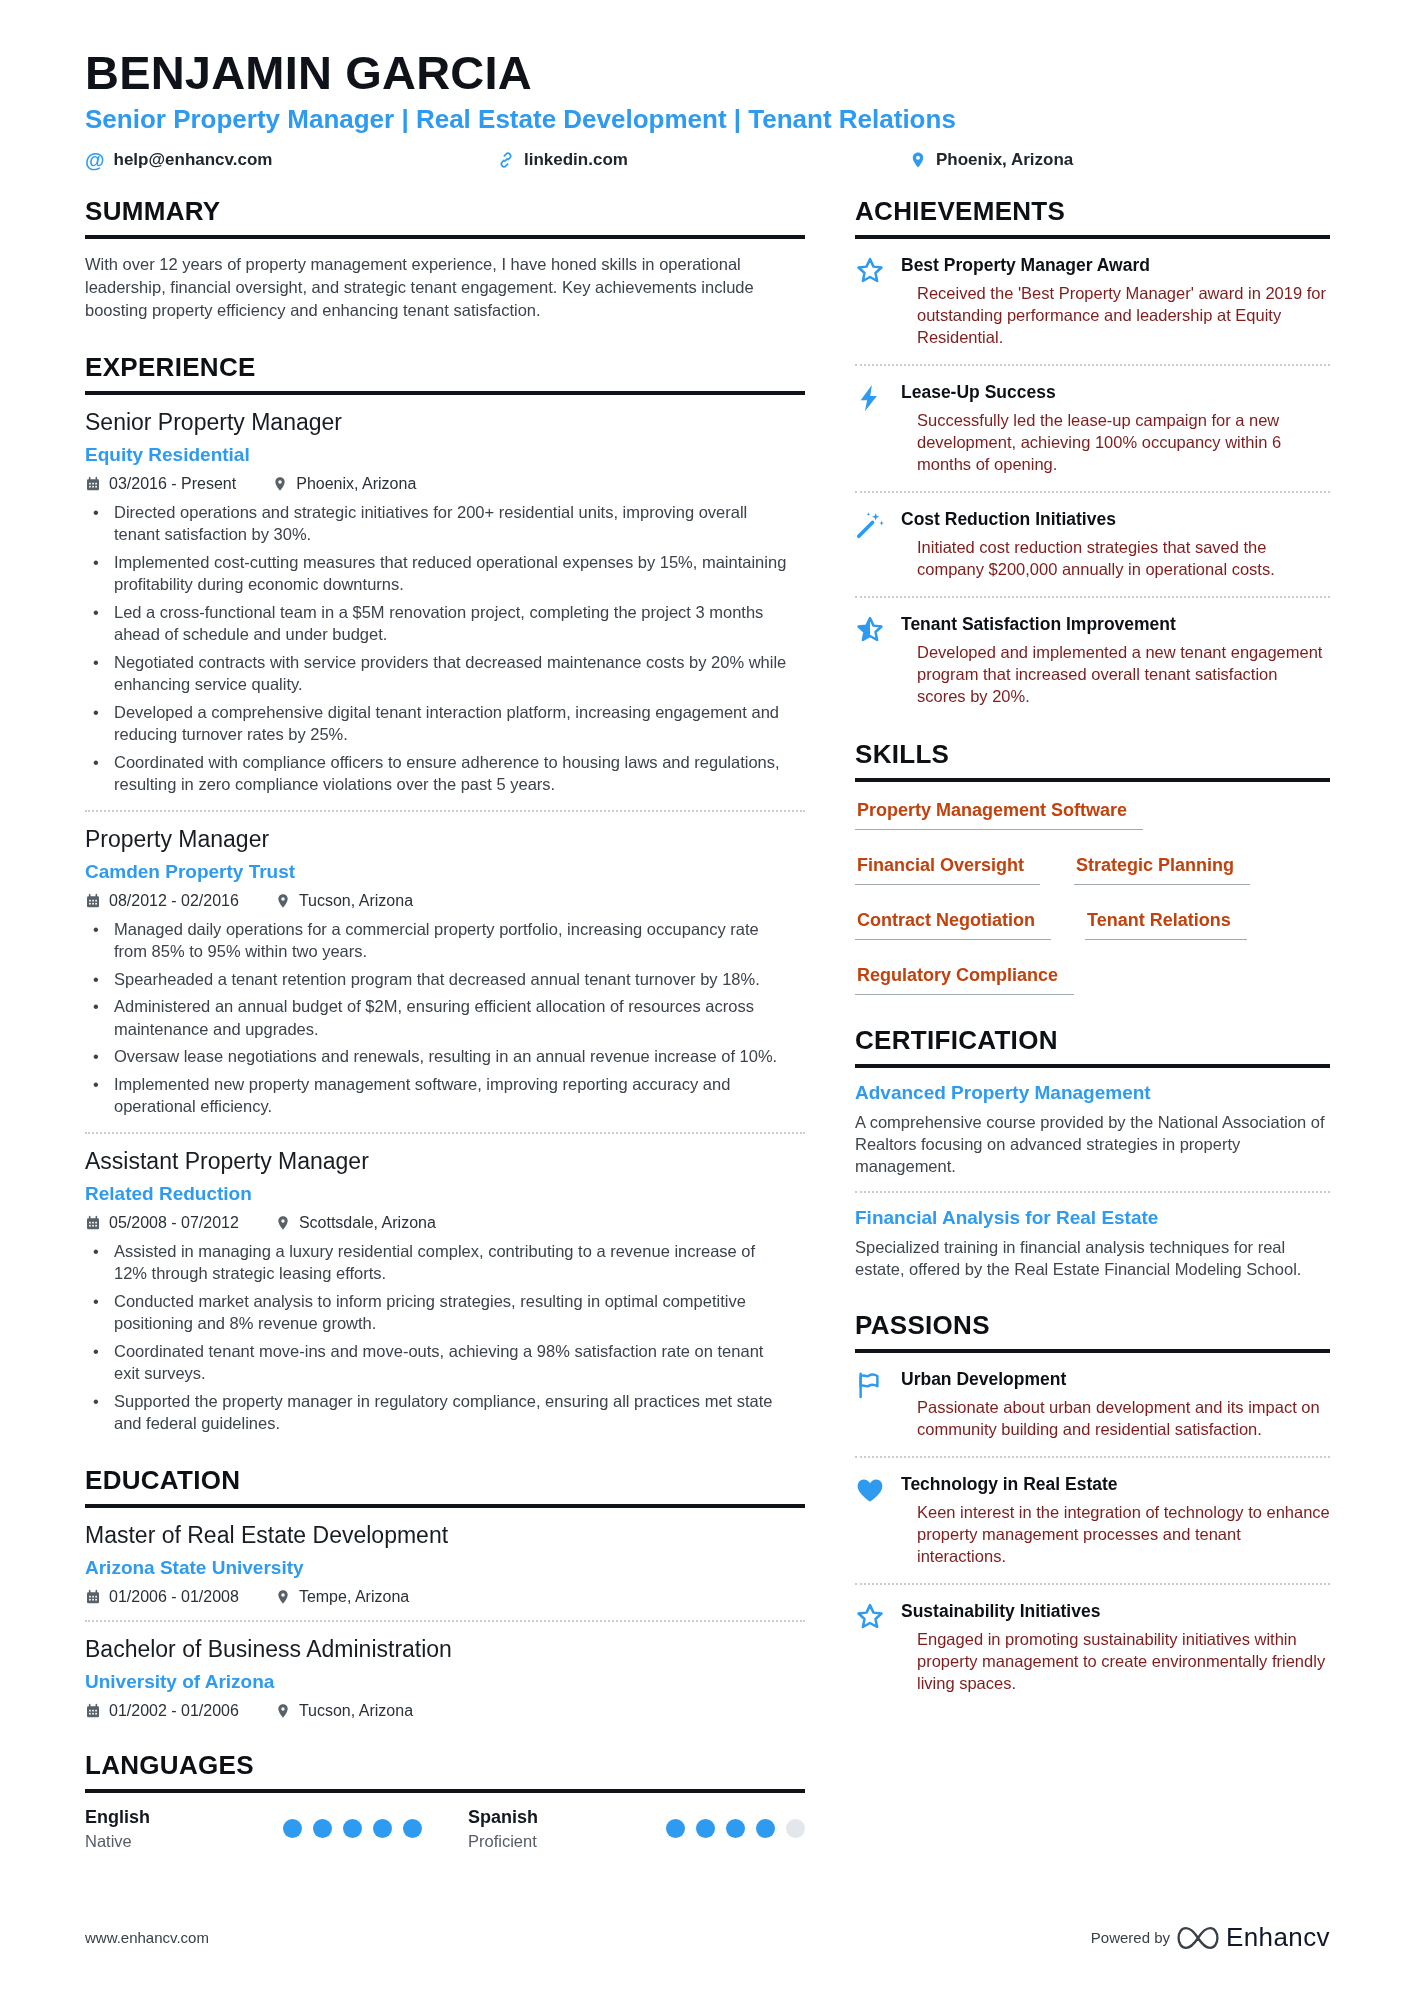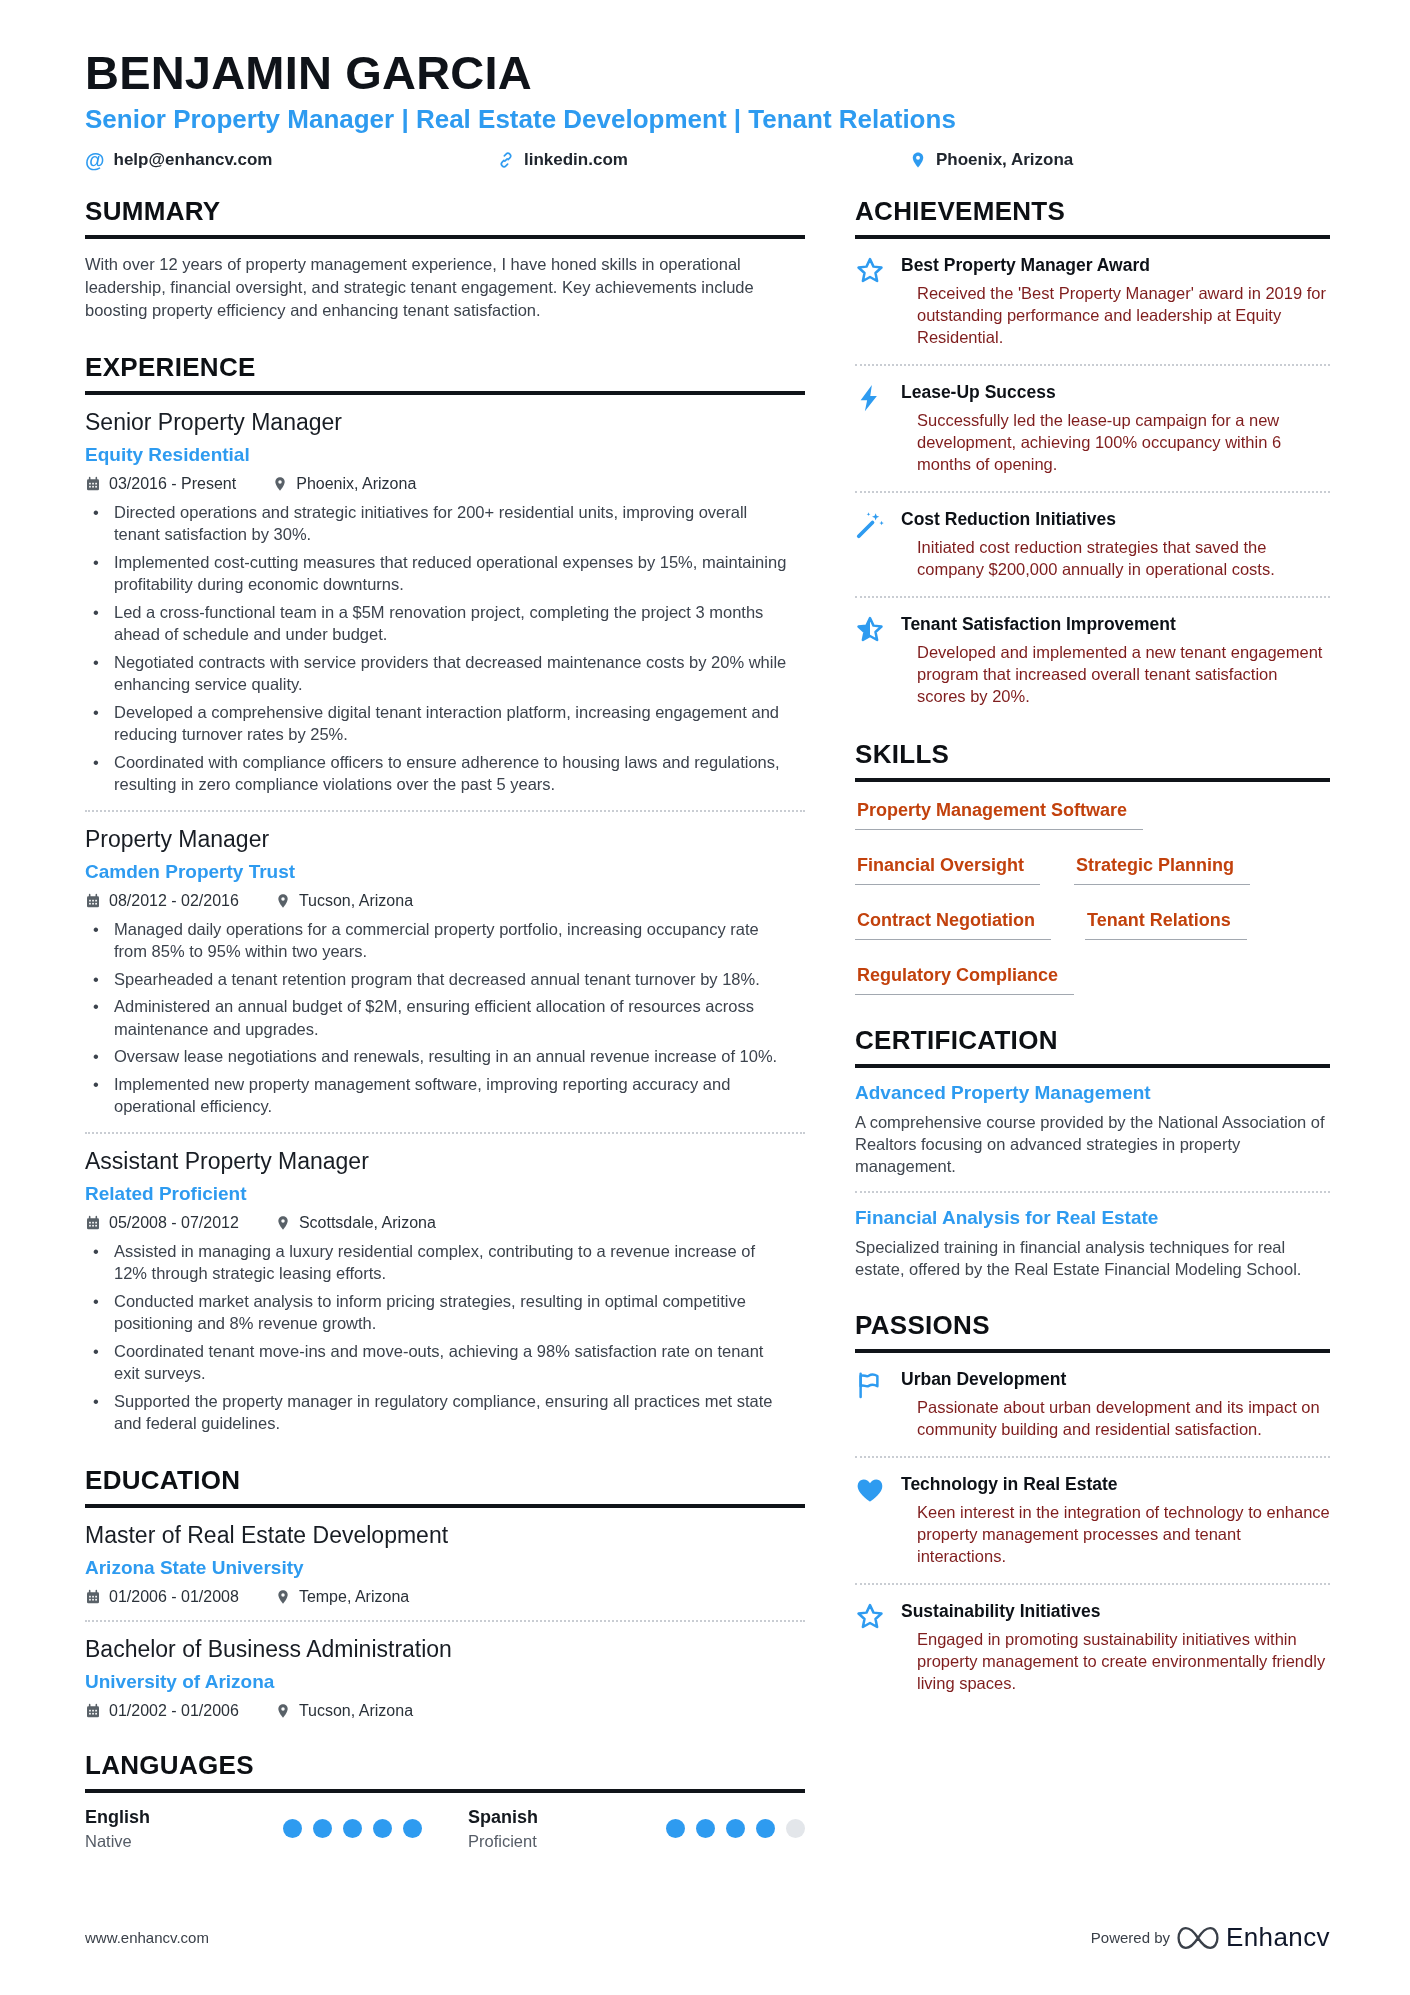--- a/index.html
+++ b/index.html
@@ -204,21 +204,21 @@
             <li>Spearheaded a tenant retention program that decreased annual tenant turnover by 18%.</li>
             <li>Administered an annual budget of $2M, ensuring efficient allocation of resources across maintenance and upgrades.</li>
             <li>Oversaw lease negotiations and renewals, resulting in an annual revenue increase of 10%.</li>
             <li>Implemented new property management software, improving reporting accuracy and operational efficiency.</li>
           </ul>
         </div>
         <hr class="dash">
 
         <div class="job">
           <div class="job-title">Assistant Property Manager</div>
-          <div class="company">Related Proficient</div>
+          <div class="company">Related Reduction</div>
           <div class="meta-row">
             <span class="meta-item">
               <span class="icon15 gray-ic">
                 <svg viewBox="0 0 24 24" width="16" height="16">
                     <path d="M7 2.5v3M17 2.5v3" stroke="currentColor" stroke-width="2.4" stroke-linecap="round"></path>
                     <rect x="3" y="4.8" width="18" height="16.7" rx="2" fill="currentColor"></rect>
                     <g fill="#fff">
                       <rect x="6.2" y="10.2" width="2.5" height="2.5"></rect>
                       <rect x="10.8" y="10.2" width="2.5" height="2.5"></rect>
                       <rect x="15.4" y="10.2" width="2.5" height="2.5"></rect>

